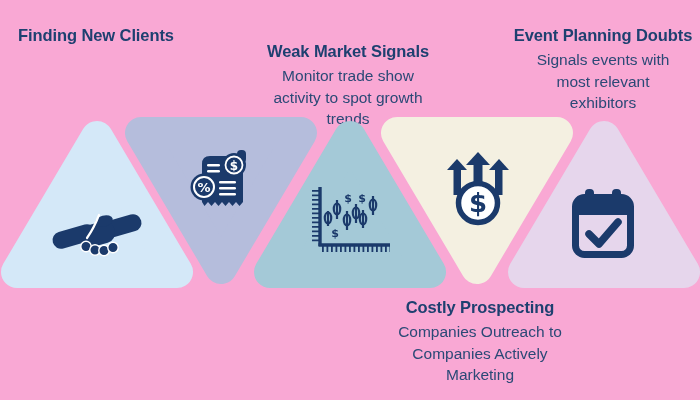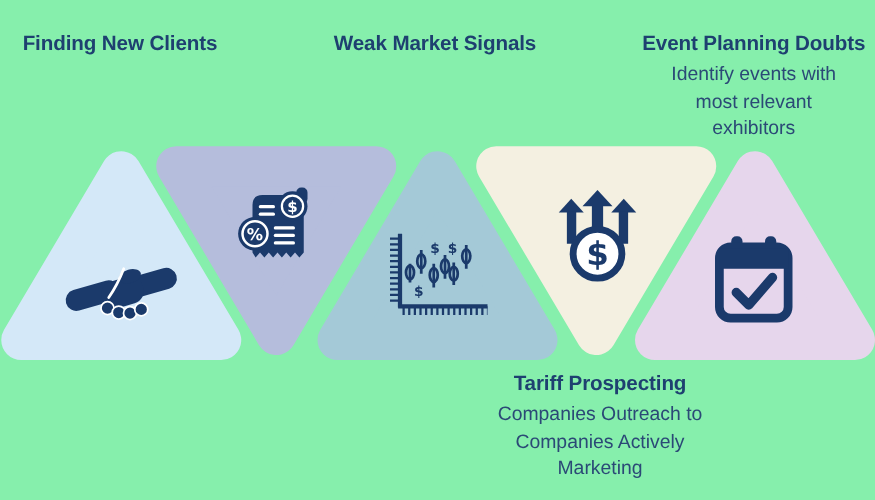--- a/index.html
+++ b/index.html
@@ -1,18 +1,18 @@
 <!DOCTYPE html>
 <html><head>
 <meta charset="utf-8">
 <style>
   html,body{margin:0;padding:0;}
   body{width:700px;height:400px;background:#ffffff;overflow:hidden;
        font-family:"Liberation Sans", sans-serif;}
-  .canvas{position:relative;width:700px;height:400px;background:#86efac;}
+  .canvas{position:relative;width:700px;height:400px;background:#f9a8d4;}
 
   
   .label{position:absolute;text-align:center;transform:translateX(-50%);}
   .label .title{font-size:16.5px;font-weight:bold;line-height:22px;white-space:nowrap;
                 letter-spacing:-0.1px;}
   .label .desc{font-size:15.5px;line-height:21.5px;margin:3px auto 0;}
 
   
   .tri{position:absolute;width:192px;height:167px;overflow:visible;}
   .tri polygon{fill:var(--tri);stroke:var(--tri);stroke-width:32;stroke-linejoin:round;}
@@ -23,34 +23,35 @@
 </style>
 </head>
 <body>
 
 <div class="canvas" style="color: rgb(43, 73, 118);">
 
   <div class="label" style="left:96px;top:24px;width:170px">
     <div class="title" style="color: rgb(30, 64, 112);">Finding New Clients</div>
   </div>
 
-  <div class="label" style="left:348px;top:24px;width:190px">
+  <div class="label" style="left:348px;top:40px;width:190px">
     <div class="title" style="color: rgb(30, 64, 112);">Weak Market Signals</div>
+    <div class="desc" style="width:172px">Monitor trade show activity to spot growth trends</div>
   </div>
 
   <div class="label" style="left:603px;top:24px;width:190px">
     <div class="title" style="color: rgb(30, 64, 112);">Event Planning Doubts</div>
-    <div class="desc" style="width:160px">Identify events with most relevant exhibitors</div>
+    <div class="desc" style="width:160px">Signals events with most relevant exhibitors</div>
   </div>
 
   <div class="label" style="left:222px;top:296px;width:190px">
   </div>
 
   <div class="label" style="left:480px;top:296px;width:200px">
-    <div class="title" style="color: rgb(30, 64, 112);">Tariff Prospecting</div>
+    <div class="title" style="color: rgb(30, 64, 112);">Costly Prospecting</div>
     <div class="desc" style="width:190px">Companies Outreach to Companies Actively Marketing</div>
   </div>
 
   <svg class="tri" style="left: 1px; top: 121px; --tri: #d4e8f8;" viewBox="0 0 192 167">
     <polygon points="96,16 176,151 16,151"></polygon>
   </svg>
 
   <svg class="tri" style="left: 125px; top: 117px; --tri: #b5bddc;" viewBox="0 0 192 167">
     <polygon points="16,16 176,16 96,151"></polygon>
   </svg>

